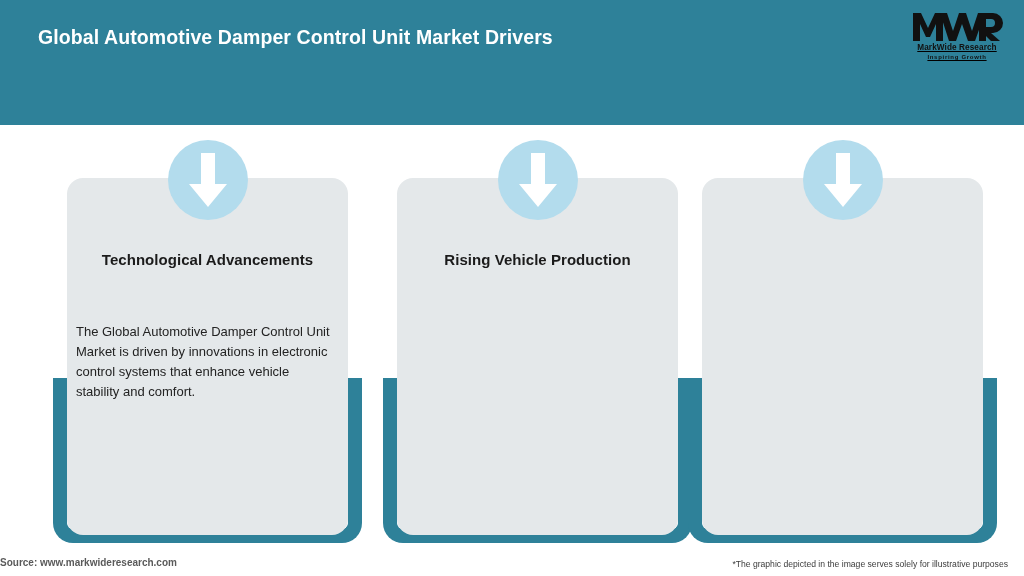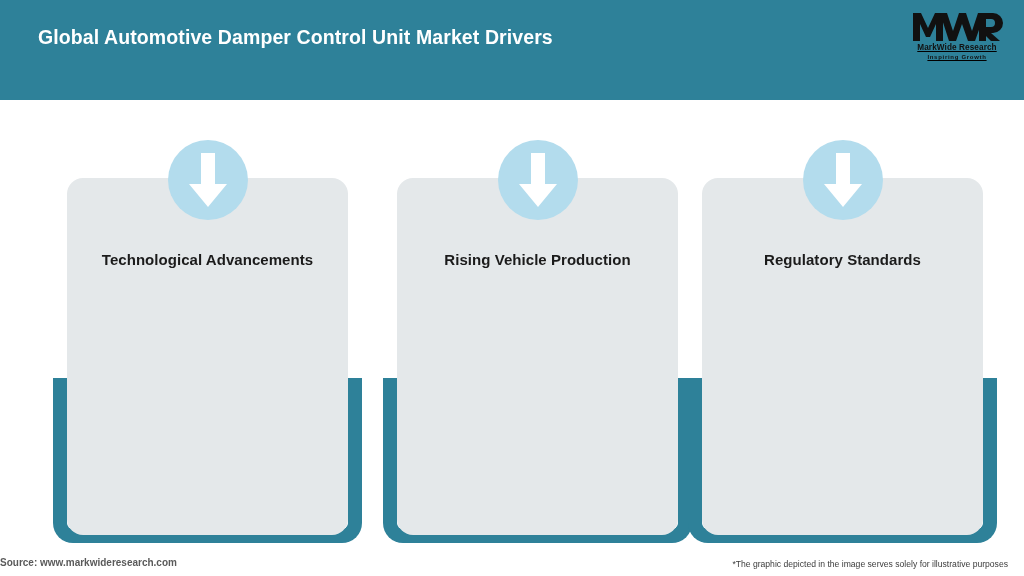--- a/index.html
+++ b/index.html
@@ -10,21 +10,21 @@
     width: 1024px; height: 576px;
     overflow: hidden;
     font-family: "Liberation Sans", sans-serif;
     position: relative;
   }
 
   
   .header {
     position: absolute;
     left: 0; top: 0;
-    width: 1024px; height: 100px;
+    width: 1024px; height: 125px;
     background: #2e8199;
   }
   .header-title {
     position: absolute;
     left: 38px; top: 26px;
     font-size: 19.5px;
     font-weight: bold;
     color: #ffffff;
     letter-spacing: 0.1px;
     white-space: nowrap;
@@ -184,20 +184,21 @@
 
   <div class="card-wrap c0">
     <div class="bracket"></div>
     <div class="panel"></div>
     <div class="badge">
       <svg width="38" height="54" viewBox="0 0 38 54" xmlns="http://www.w3.org/2000/svg" aria-hidden="true">
         <polygon points="12,0 26,0 26,31 38,31 19,54 0,31 12,31" fill="#ffffff"></polygon>
       </svg>
     </div>
     <div class="card-title">Technological Advancements</div>
+    <div class="card-body">The Global Automotive Damper Control Unit Market is driven by innovations in electronic control systems that enhance vehicle stability and comfort.</div>
   </div>
 
   <div class="card-wrap c1">
     <div class="bracket"></div>
     <div class="panel"></div>
     <div class="badge">
       <svg width="38" height="54" viewBox="0 0 38 54" xmlns="http://www.w3.org/2000/svg" aria-hidden="true">
         <polygon points="12,0 26,0 26,31 38,31 19,54 0,31 12,31" fill="#ffffff"></polygon>
       </svg>
     </div>
@@ -205,19 +206,18 @@
   </div>
 
   <div class="card-wrap c2">
     <div class="bracket"></div>
     <div class="panel"></div>
     <div class="badge">
       <svg width="38" height="54" viewBox="0 0 38 54" xmlns="http://www.w3.org/2000/svg" aria-hidden="true">
         <polygon points="12,0 26,0 26,31 38,31 19,54 0,31 12,31" fill="#ffffff"></polygon>
       </svg>
     </div>
-    <div class="card-title">Regulatory Standards</div>
   </div>
 
 </div>
 
 <div class="footer-source">Source: www.markwideresearch.com</div>
 <div class="footer-note">*The graphic depicted in the image serves solely for illustrative purposes</div>
 
 </body></html>

